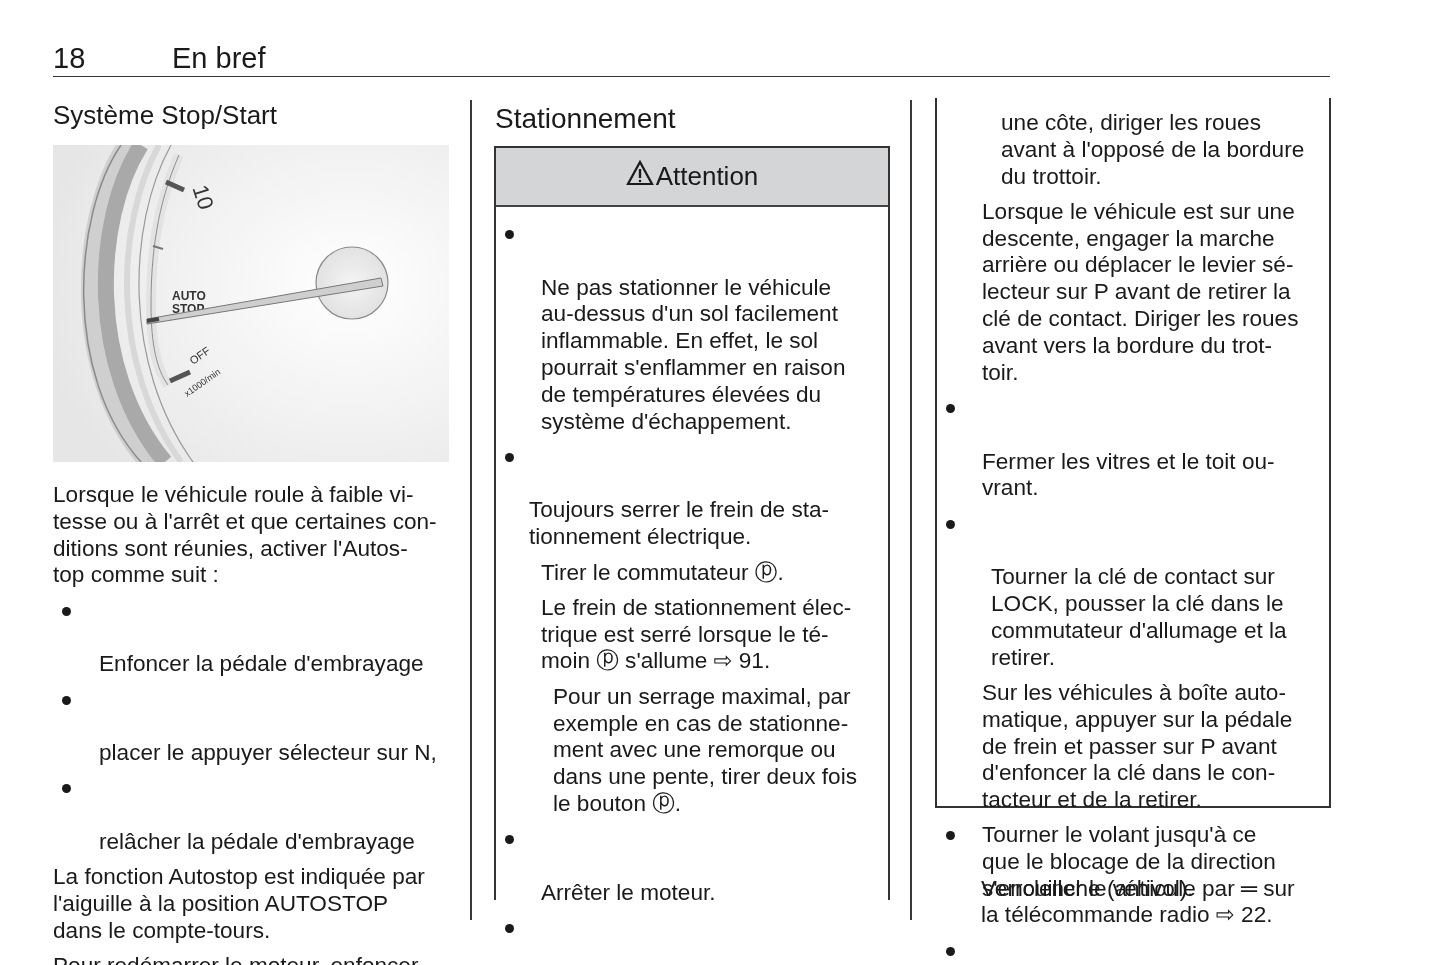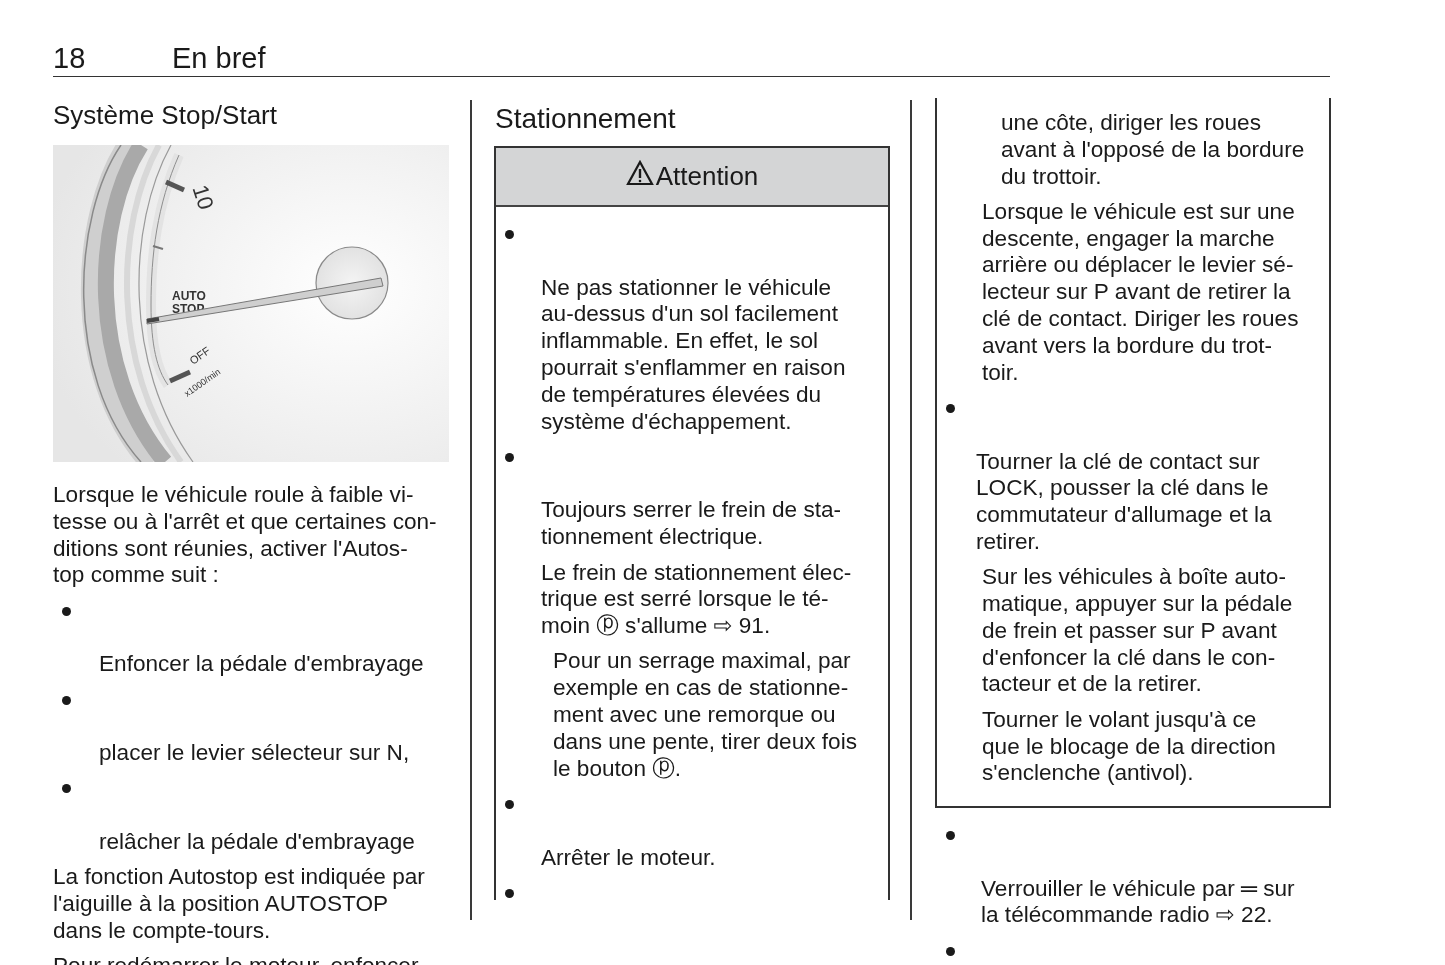--- a/index.html
+++ b/index.html
@@ -77,21 +77,21 @@
   <p>Lorsque le véhicule roule à faible vi-
 tesse ou à l'arrêt et que certaines con-
 ditions sont réunies, activer l'Autos-
 top comme suit :</p>
   <div class="li" style="padding-left:46px;">
     <span class="bullet" style="left:9px; top:9px;"></span>
     <span>Enfoncer la pédale d'embrayage</span>
   </div>
   <div class="li" style="padding-left:46px;">
     <span class="bullet" style="left:9px; top:9px;"></span>
-    <span>placer le levier sélecteur sur N,</span>
+    <span>placer le appuyer sélecteur sur N,</span>
   </div>
   <div class="li" style="padding-left:46px;">
     <span class="bullet" style="left:9px; top:9px;"></span>
     <span>relâcher la pédale d'embrayage</span>
   </div>
   <p>La fonction Autostop est indiquée par
 l'aiguille à la position AUTOSTOP
 dans le compte-tours.</p>
   <p>Pour redémarrer le moteur, enfoncer
 de nouveau la pédale d'embrayage.</p>
@@ -114,25 +114,26 @@
   <div class="col" style="position:absolute; left:0; top:73px; width:388px;">
     <div class="li" style="padding-left:45px;">
       <span class="bullet" style="left:9px; top:9px;"></span>
       <span>Ne pas stationner le véhicule
 au-dessus d'un sol facilement
 inflammable. En effet, le sol
 pourrait s'enflammer en raison
 de températures élevées du
 système d'échappement.</span>
     </div>
-    <div class="li" style="padding-left:45px;">
+    <div class="li" style="padding-left:33px;">
       <span class="bullet" style="left:9px; top:9px;"></span>
       <span>Toujours serrer le frein de sta-
 tionnement électrique.</span>
     </div>
+    <p style="padding-left:45px;">Tirer le commutateur ⓟ.</p>
     <p style="padding-left:45px;">Le frein de stationnement élec-
 trique est serré lorsque le té-
 moin ⓟ s'allume ⇨ 91.</p>
     <p style="padding-left:45px;margin-left:12px;">Pour un serrage maximal, par
 exemple en cas de stationne-
 ment avec une remorque ou
 dans une pente, tirer deux fois
 le bouton ⓟ.</p>
     <div class="li" style="padding-left:45px;">
       <span class="bullet" style="left:9px; top:9px;"></span>
@@ -150,21 +151,26 @@
     <p style="padding-left:45px;margin-left:19px;">une côte, diriger les roues
 avant à l'opposé de la bordure
 du trottoir.</p>
     <p style="padding-left:45px;">Lorsque le véhicule est sur une
 descente, engager la marche
 arrière ou déplacer le levier sé-
 lecteur sur P avant de retirer la
 clé de contact. Diriger les roues
 avant vers la bordure du trot-
 toir.</p>
-    <div class="li" style="padding-left:39px;">
+    <div class="li" style="padding-left:45px;">
+      <span class="bullet" style="left:9px; top:9px;"></span>
+      <span>Fermer les vitres et le toit ou-
+vrant.</span>
+    </div>
+    <div class="li" style="padding-left:54px;">
       <span class="bullet" style="left:9px; top:9px;"></span>
       <span>Tourner la clé de contact sur
 LOCK, pousser la clé dans le
 commutateur d'allumage et la
 retirer.</span>
     </div>
     <p style="padding-left:45px;">Sur les véhicules à boîte auto-
 matique, appuyer sur la pédale
 de frein et passer sur P avant
 d'enfoncer la clé dans le con-

